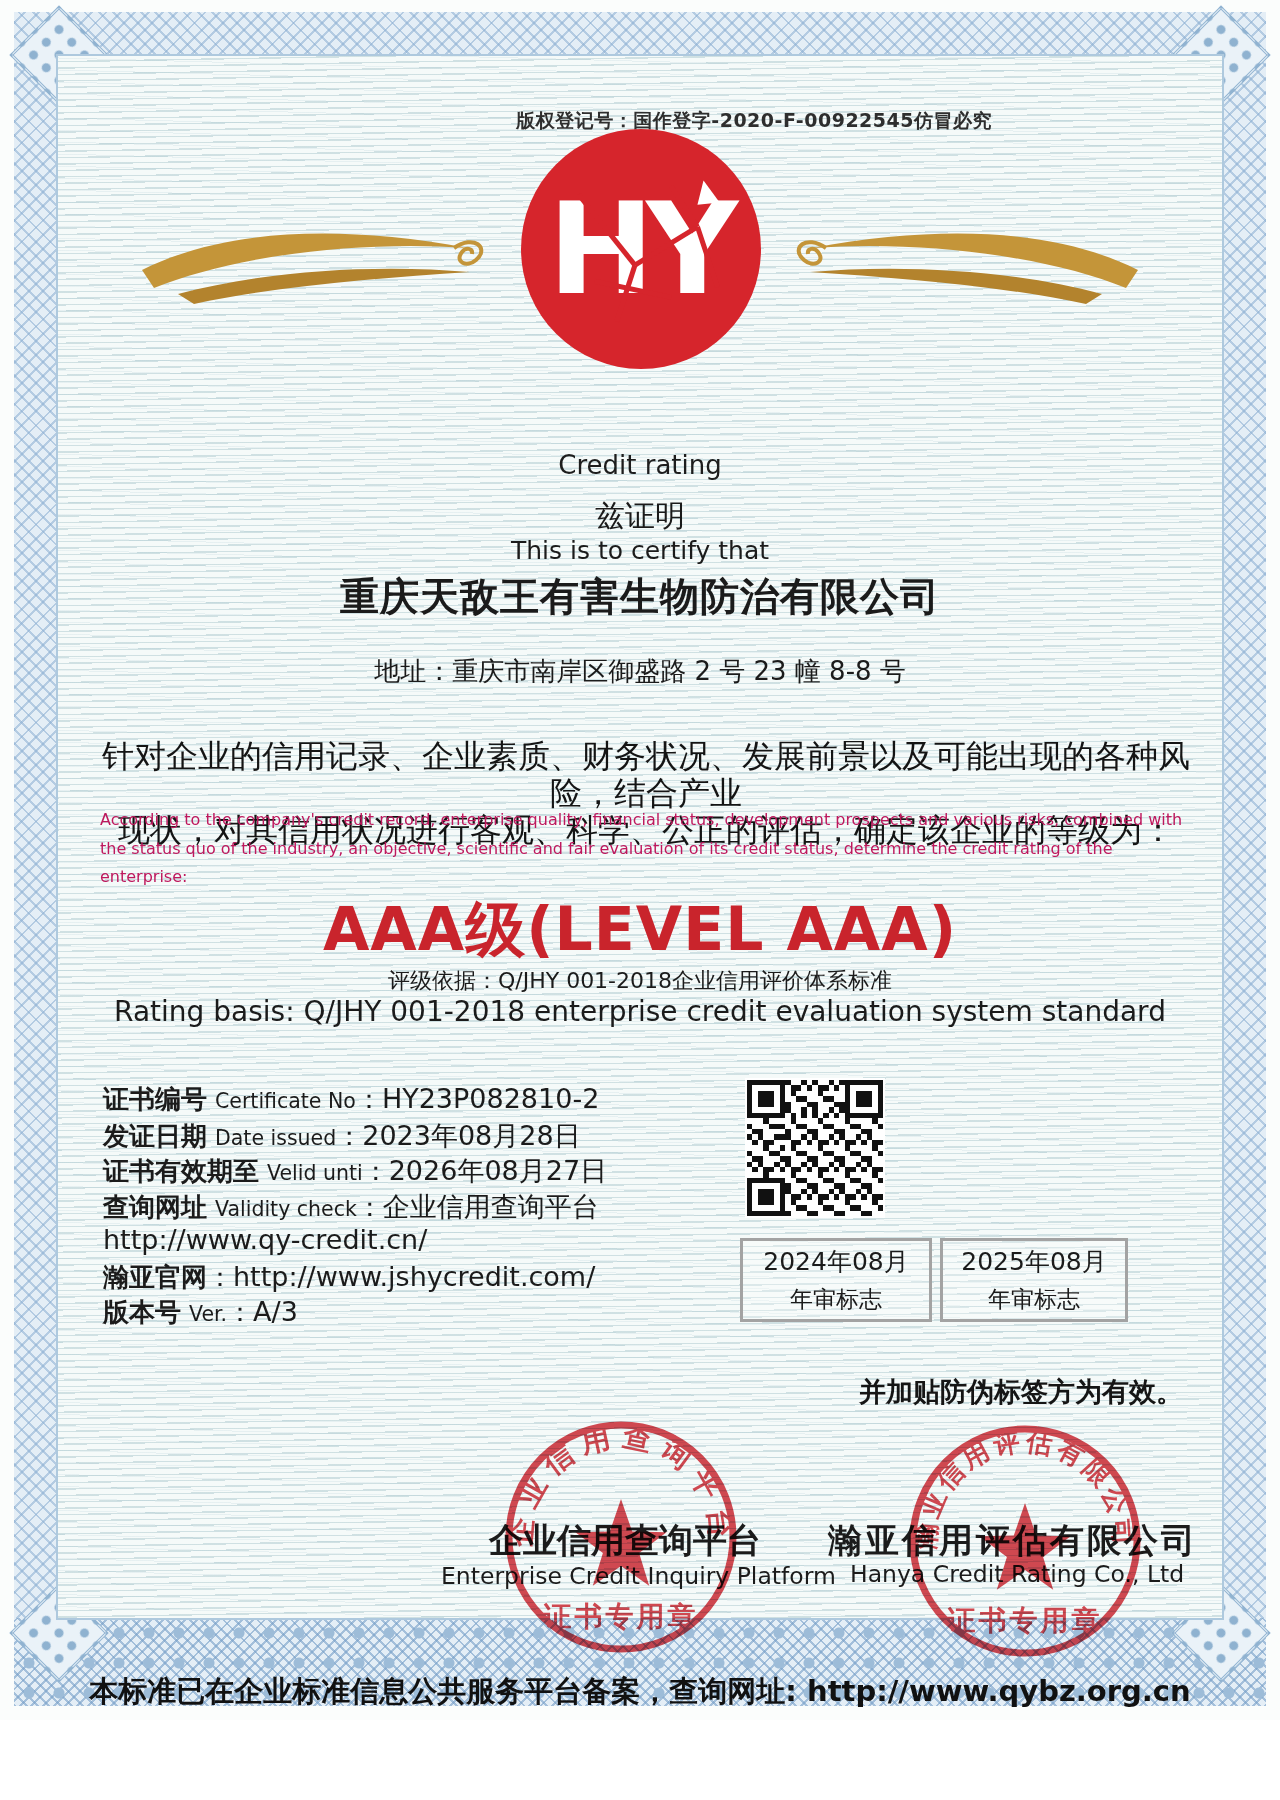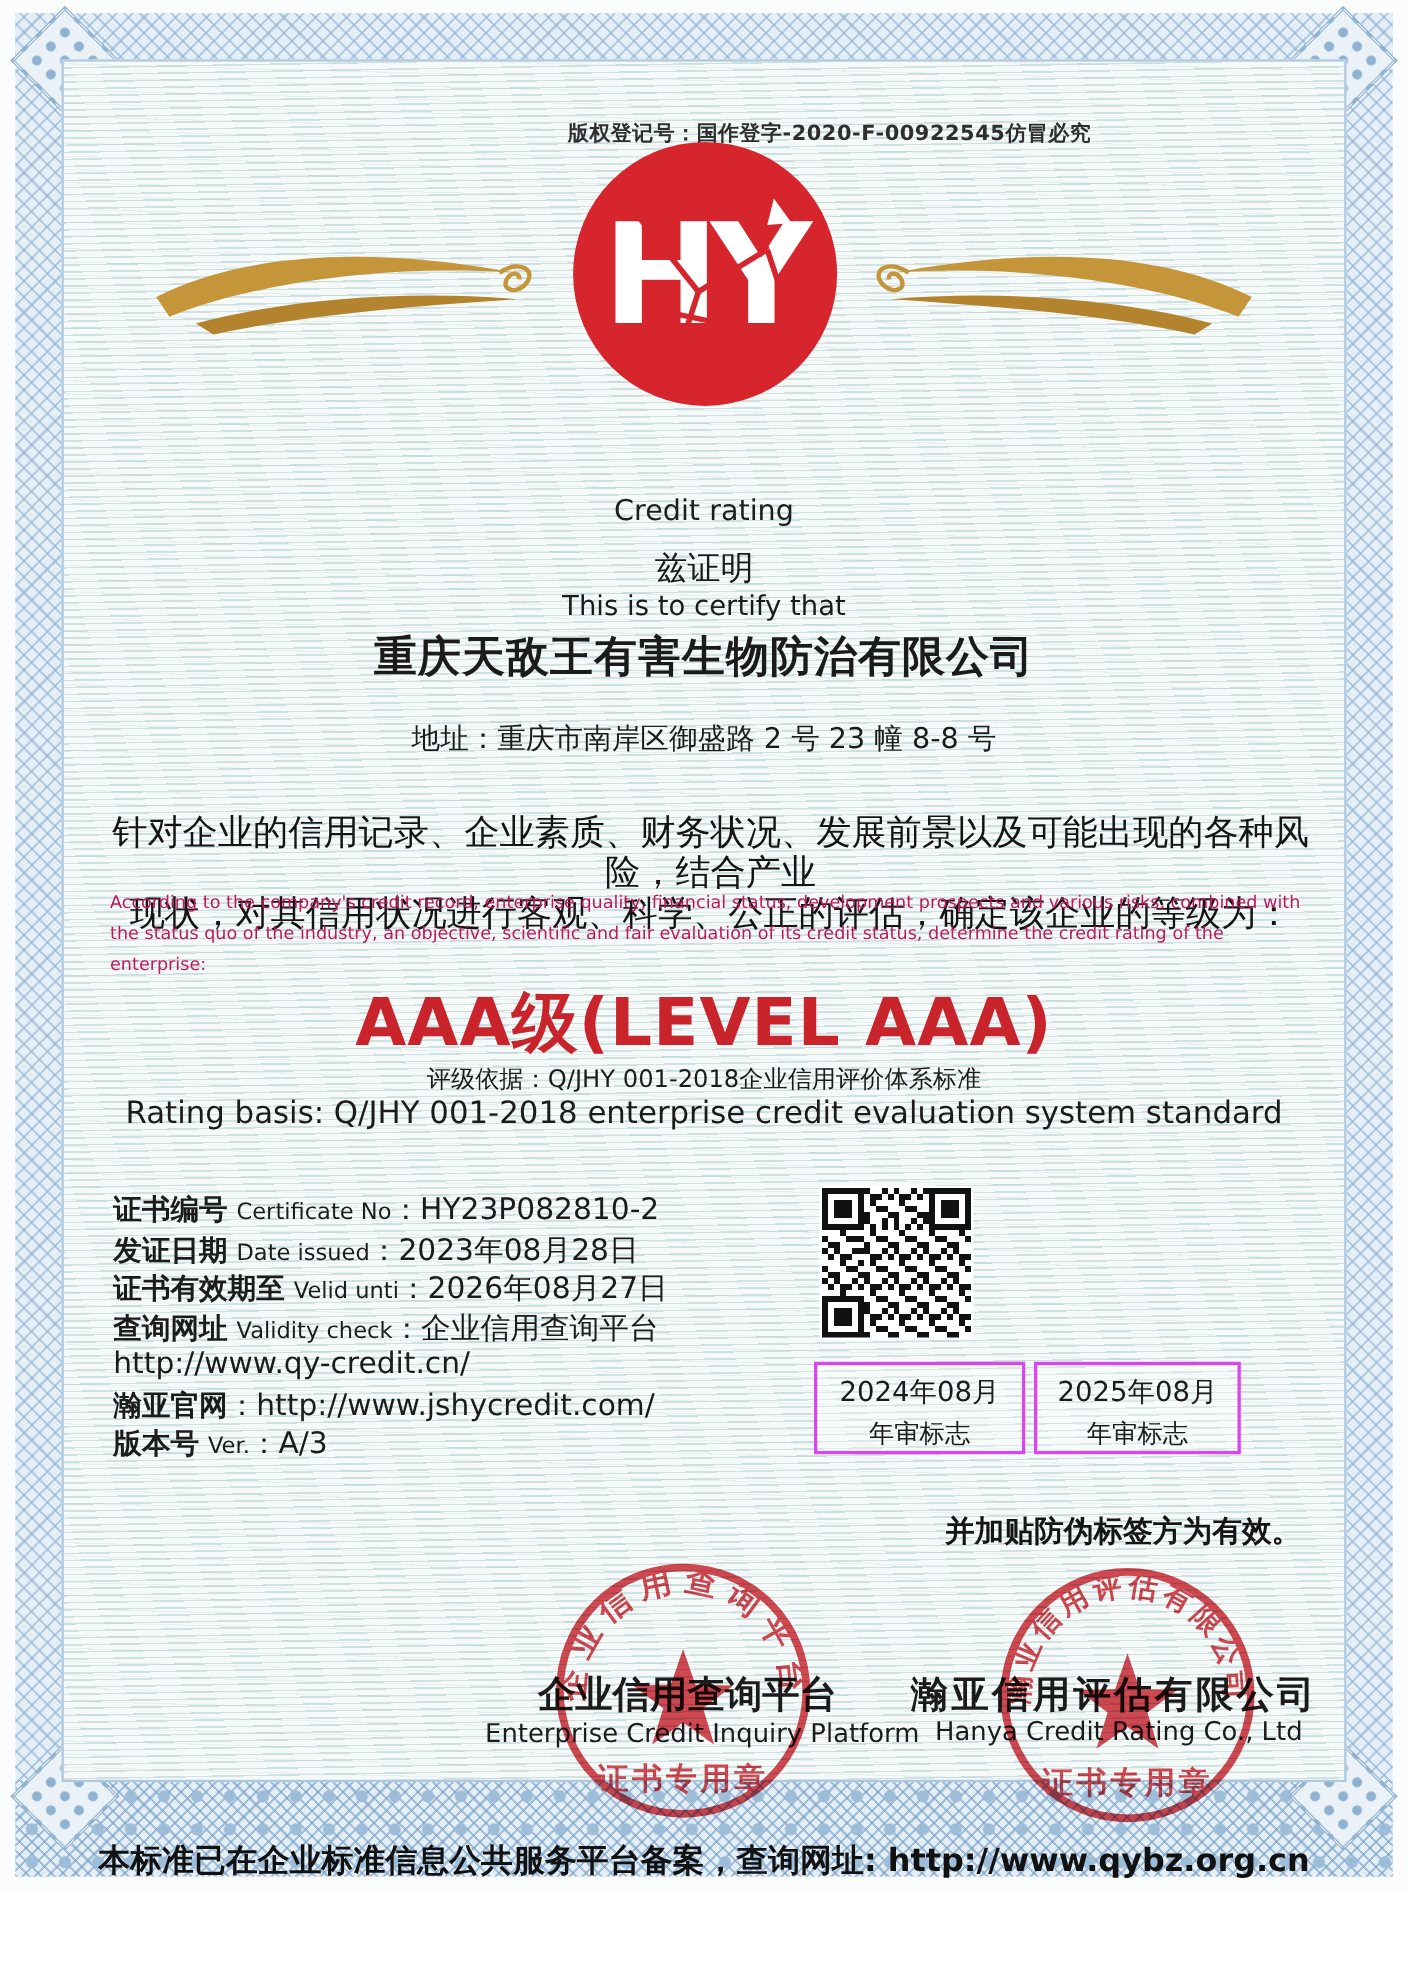--- a/index.html
+++ b/index.html
@@ -67,22 +67,22 @@
   
   .details{left:103px;top:1082px;}
   .drow{height:35.5px;display:flex;align-items:baseline;white-space:nowrap;}
   .drow .zh{font-size:26px;font-weight:600;}
   .drow .en{font-size:20.5px;font-weight:500;margin-left:8px;}
   .drow .sep{font-size:26px;}
   .drow .val{font-size:27px;font-weight:500;}
   
   .qr-box{left:745px;top:1078px;width:140px;height:140px;background:#ffffff;padding:2px;box-sizing:border-box;}
   .qr-note{left:893px;top:1078px;width:286px;font-size:25px;line-height:39px;color:#141414;}
-  .annual-box{top:1238px;height:84px;border:3px solid #d946ef;box-sizing:border-box;
-    display:flex;flex-direction:column;align-items:center;justify-content:flex-end;gap:6px;background:rgba(255,255,255,.25);}
+  .annual-box{top:1238px;height:84px;border:3px solid #a3a3a3;box-sizing:border-box;
+    display:flex;flex-direction:column;align-items:center;justify-content:center;gap:6px;background:rgba(255,255,255,.25);}
   .annual-box.b1{left:740px;width:192px;}
   .annual-box.b2{left:940px;width:188px;}
   .annual-box .p{font-size:25px;}
   .annual-box .l{font-size:23px;}
   .superv{right:97px;text-align:right;font-size:27px;font-weight:600;color:#151515;}
   .superv.s1{top:1332px;}
   .superv.s2{top:1374px;}
   
   .issuer-zh{font-size:34px;font-weight:700;white-space:nowrap;}
   .issuer-en{font-size:23.5px;font-weight:500;white-space:nowrap;}

